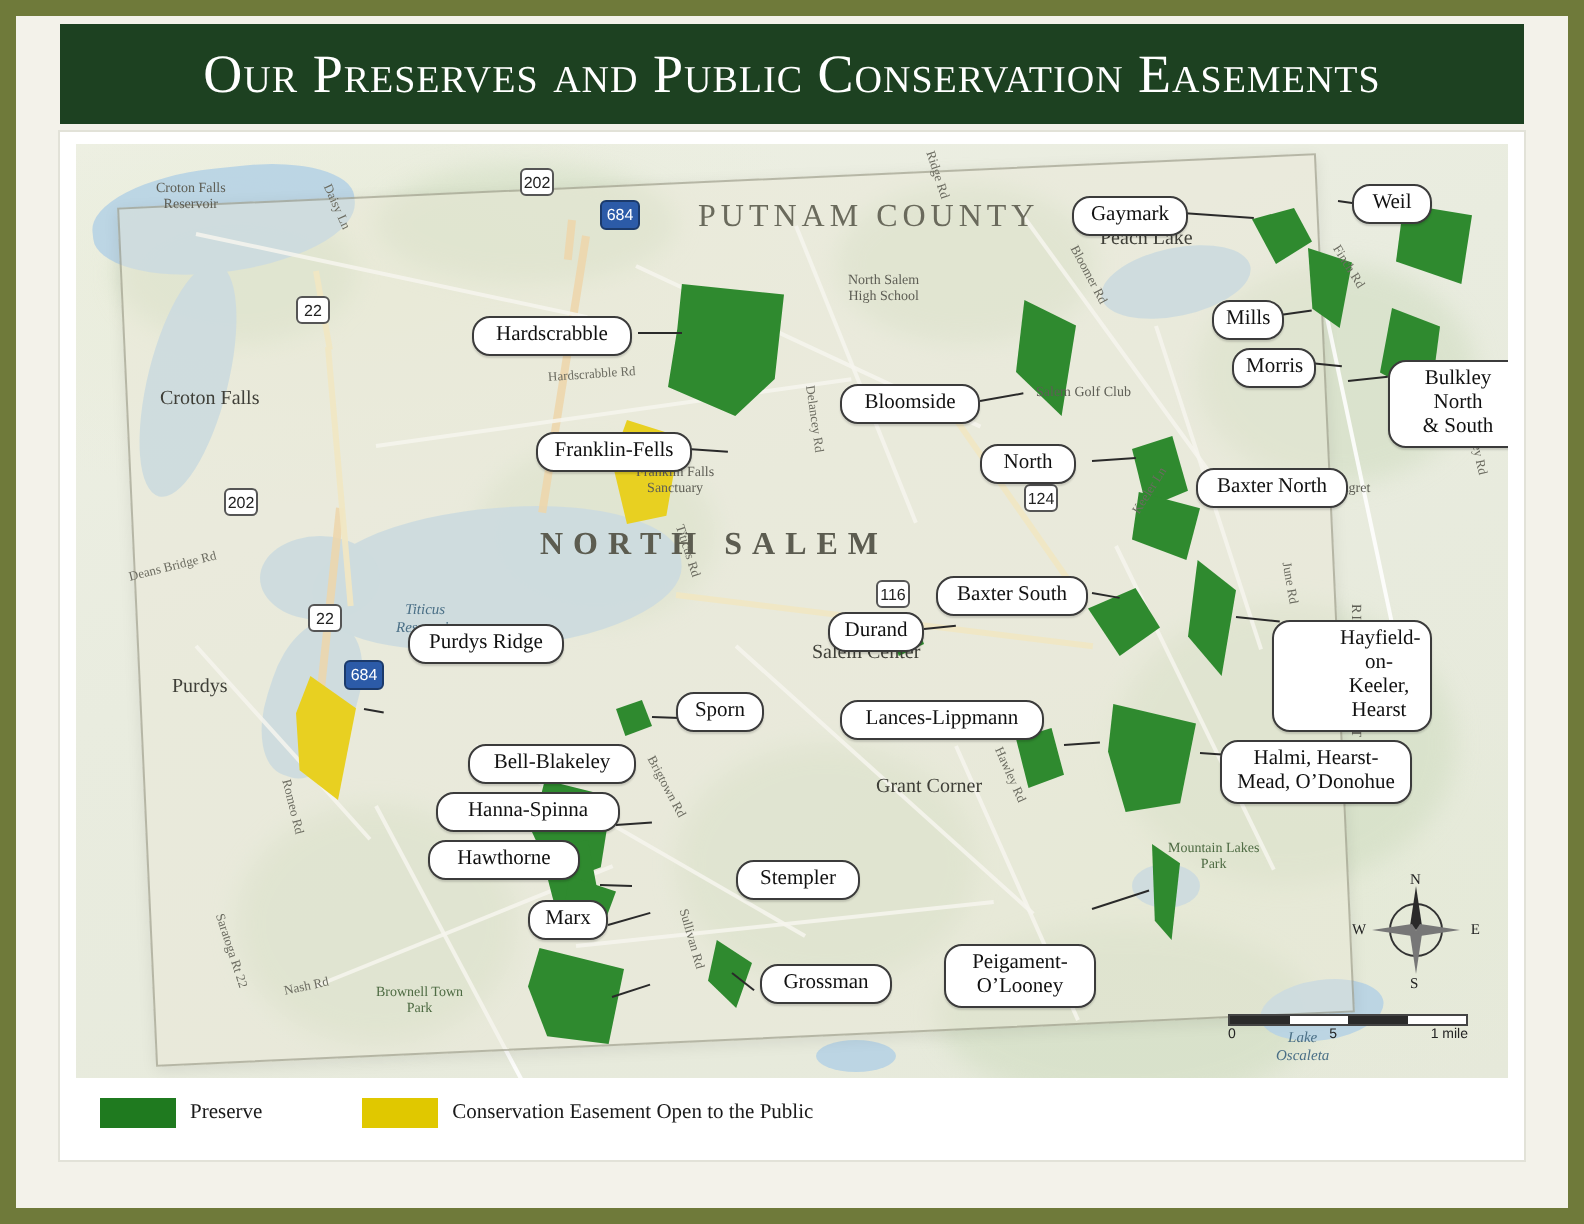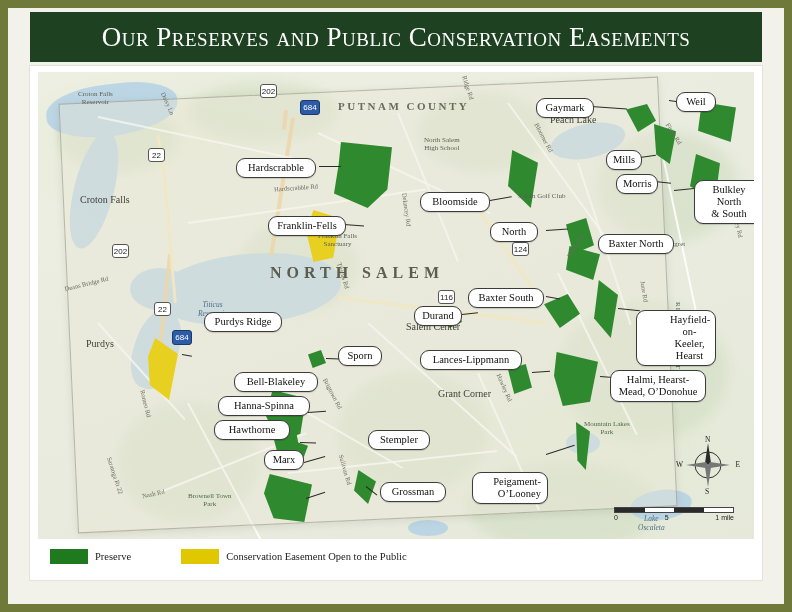--- a/index.html
+++ b/index.html
@@ -116,21 +116,21 @@
     font-family:"Liberation Serif", serif;
     color:#4a4a44;
     white-space:nowrap;
   }
   .place.town {
     font-size:16px; letter-spacing:5px; color:#5c5c50; font-variant:small-caps;
     font-weight:bold;
   }
   .place.hamlet { font-size:10px; color:#3f3f38; }
   .place.small  { font-size:7px; color:#5e5e55; }
-  .place.county { font-size:11px; letter-spacing:2.5px; color:#6a6a5c; font-weight:bold; }
+  .place.county { font-size:16px; letter-spacing:2.5px; color:#6a6a5c; font-weight:normal;margin-left:11px; }
   .place.water-lbl { font-size:7.5px; color:#4a6f86; font-style:italic; }
   .place.road-lbl  { font-size:6.5px; color:#6b6b60; }
   .place.park-lbl  { font-size:7px; color:#4e6b43; }
 
   
   .shield {
     position:absolute; width:17px; height:14px; background:#ffffff;
     border:1px solid #555; border-radius:3px;
     font-size:8px; font-family:"Liberation Sans",sans-serif;
     display:flex; align-items:center; justify-content:center; color:#222;
@@ -351,21 +351,21 @@
       <div class="callout" style="left:300px; top:274px; width:44px;">Sporn</div>
       <div class="callout" style="left:382px; top:278px; width:102px;">Lances-Lippmann</div>
       <div class="callout" style="left:572px; top:298px; width:96px;">Halmi, Hearst-
 Mead, O’Donohue</div>
       <div class="callout" style="left:196px; top:300px; width:84px;">Bell-Blakeley</div>
       <div class="callout" style="left:180px; top:324px; width:92px;">Hanna-Spinna</div>
       <div class="callout" style="left:176px; top:348px; width:76px;">Hawthorne</div>
       <div class="callout" style="left:330px; top:358px; width:62px;">Stempler</div>
       <div class="callout" style="left:226px; top:378px; width:40px;">Marx</div>
       <div class="callout" style="left:342px; top:410px; width:66px;">Grossman</div>
-      <div class="callout" style="left:434px; top:400px; width:76px;text-align:right;">Peigament-
+      <div class="callout" style="left:434px; top:400px; width:76px;">Peigament-
 O’Looney</div>
 
       <div id="compass">
         <svg width="52" height="52" viewBox="0 0 52 52">
           <circle cx="26" cy="26" r="13" fill="none" stroke="#333" stroke-width="1"></circle>
           <polygon points="26,4 29,24 26,26 23,24" fill="#2a2a2a"></polygon>
           <polygon points="26,48 29,28 26,26 23,28" fill="#777"></polygon>
           <polygon points="4,26 24,23 26,26 24,29" fill="#777"></polygon>
           <polygon points="48,26 28,23 26,26 28,29" fill="#777"></polygon>
         </svg>

